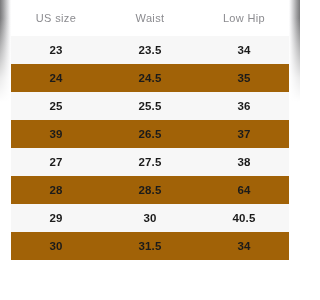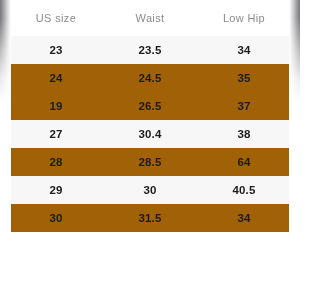--- a/index.html
+++ b/index.html
@@ -154,28 +154,33 @@
         <tr class="stripe-a">
           <td>23</td>
           <td>23.5</td>
           <td>34</td>
         </tr>
         <tr class="stripe-b">
           <td>24</td>
           <td>24.5</td>
           <td>35</td>
         </tr>
-        <tr class="stripe-b">
-          <td>19</td>
+        <tr class="stripe-a">
+          <td>25</td>
+          <td>25.5</td>
+          <td>36</td>
+        </tr>
+        <tr class="stripe-b">
+          <td>39</td>
           <td>26.5</td>
           <td>37</td>
         </tr>
         <tr class="stripe-a">
           <td>27</td>
-          <td>30.4</td>
+          <td>27.5</td>
           <td>38</td>
         </tr>
         <tr class="stripe-b">
           <td>28</td>
           <td>28.5</td>
           <td>64</td>
         </tr>
         <tr class="stripe-a">
           <td>29</td>
           <td>30</td>

